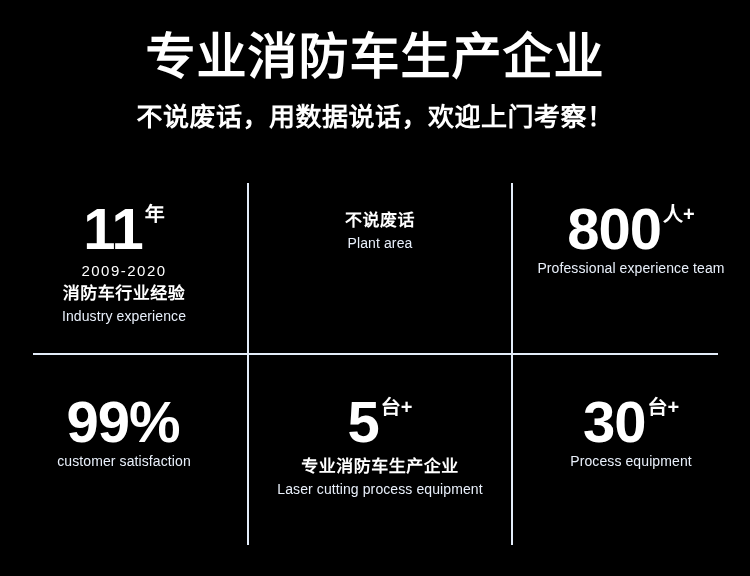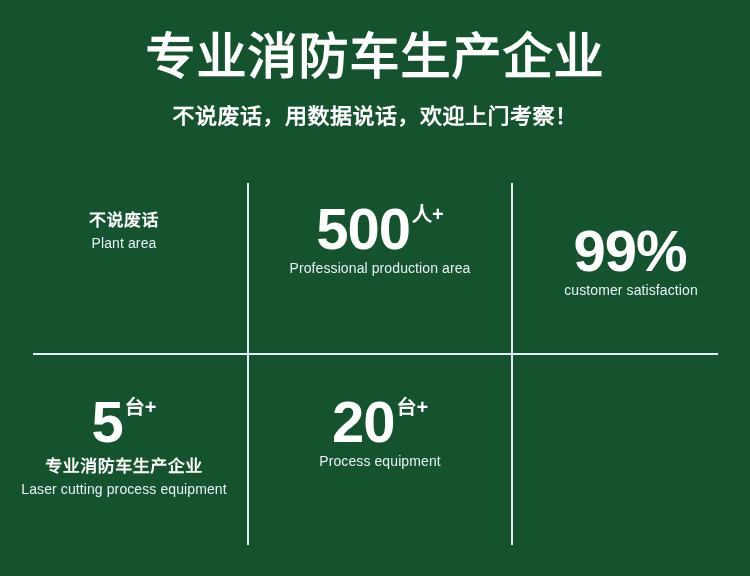--- a/index.html
+++ b/index.html
@@ -36,21 +36,21 @@
   .headline {
     font-size: 50px;
     line-height: 62px;
     font-weight: 700;
     color: #ffffff;
     letter-spacing: 1px;
     white-space: nowrap;
   }
   .subheadline {
     margin-top: 12px;
-    font-size: 22px;
+    font-size: 26px;
     line-height: 34px;
     font-weight: 700;
     color: #ffffff;
     letter-spacing: 0.5px;
     white-space: nowrap;
   }
 
   
   .stats {
     position: absolute;
@@ -154,41 +154,50 @@
   .rule.h {
     height: 2px;
     left: 33px;
     width: 685px;
     top: 353px;
   }
 </style>
 </head>
 <body>
 
-<div class="banner" style="background: #14532d;">
+<div class="banner" style="background: #000000;">
 
   <div class="header">
     <div class="headline">专业消防车生产企业</div>
     <div class="subheadline">不说废话，用数据说话，欢迎上门考察！</div>
   </div>
 
   <div class="stats">
 
+    <div class="cell r1 c1">
+      <div class="numline">
+        <span class="bignum">11</span>
+        <span class="unit">年</span>
+      </div>
+      <div class="range">2009-2020</div>
+      <div class="label-cn">消防车行业经验</div>
+      <div class="label-en" style="color: rgb(233, 240, 251);">Industry experience</div>
+    </div>
 
     <div class="cell r1 c2">
       <div class="label-cn">不说废话</div>
       <div class="label-en" style="color: rgb(233, 240, 251); text-align: right;">Plant area</div>
     </div>
 
     <div class="cell r1 c3">
       <div class="numline">
-        <span class="bignum">500</span>
+        <span class="bignum">800</span>
         <span class="unit">人+</span>
       </div>
-      <div class="label-en" style="color: rgb(233, 240, 251);">Professional production area</div>
+      <div class="label-en" style="color: rgb(233, 240, 251);">Professional experience team</div>
     </div>
 
     <div class="cell r2 c1">
       <div class="numline">
         <span class="bignum">99%</span>
         <span class="unit"></span>
       </div>
       <div class="label-en" style="color: rgb(233, 240, 251);">customer satisfaction</div>
     </div>
 
@@ -196,21 +205,21 @@
       <div class="numline">
         <span class="bignum">5</span>
         <span class="unit">台+</span>
       </div>
       <div class="label-cn">专业消防车生产企业</div>
       <div class="label-en" style="color: rgb(233, 240, 251);">Laser cutting process equipment</div>
     </div>
 
     <div class="cell r2 c3">
       <div class="numline">
-        <span class="bignum">20</span>
+        <span class="bignum">30</span>
         <span class="unit">台+</span>
       </div>
       <div class="label-en" style="color: rgb(233, 240, 251);">Process equipment</div>
     </div>
 
   </div>
 
   <div class="rule v v1" style="background: rgb(227, 236, 249);"></div>
   <div class="rule v v2" style="background: rgb(227, 236, 249);"></div>
   <div class="rule h" style="background: rgb(227, 236, 249);"></div>

